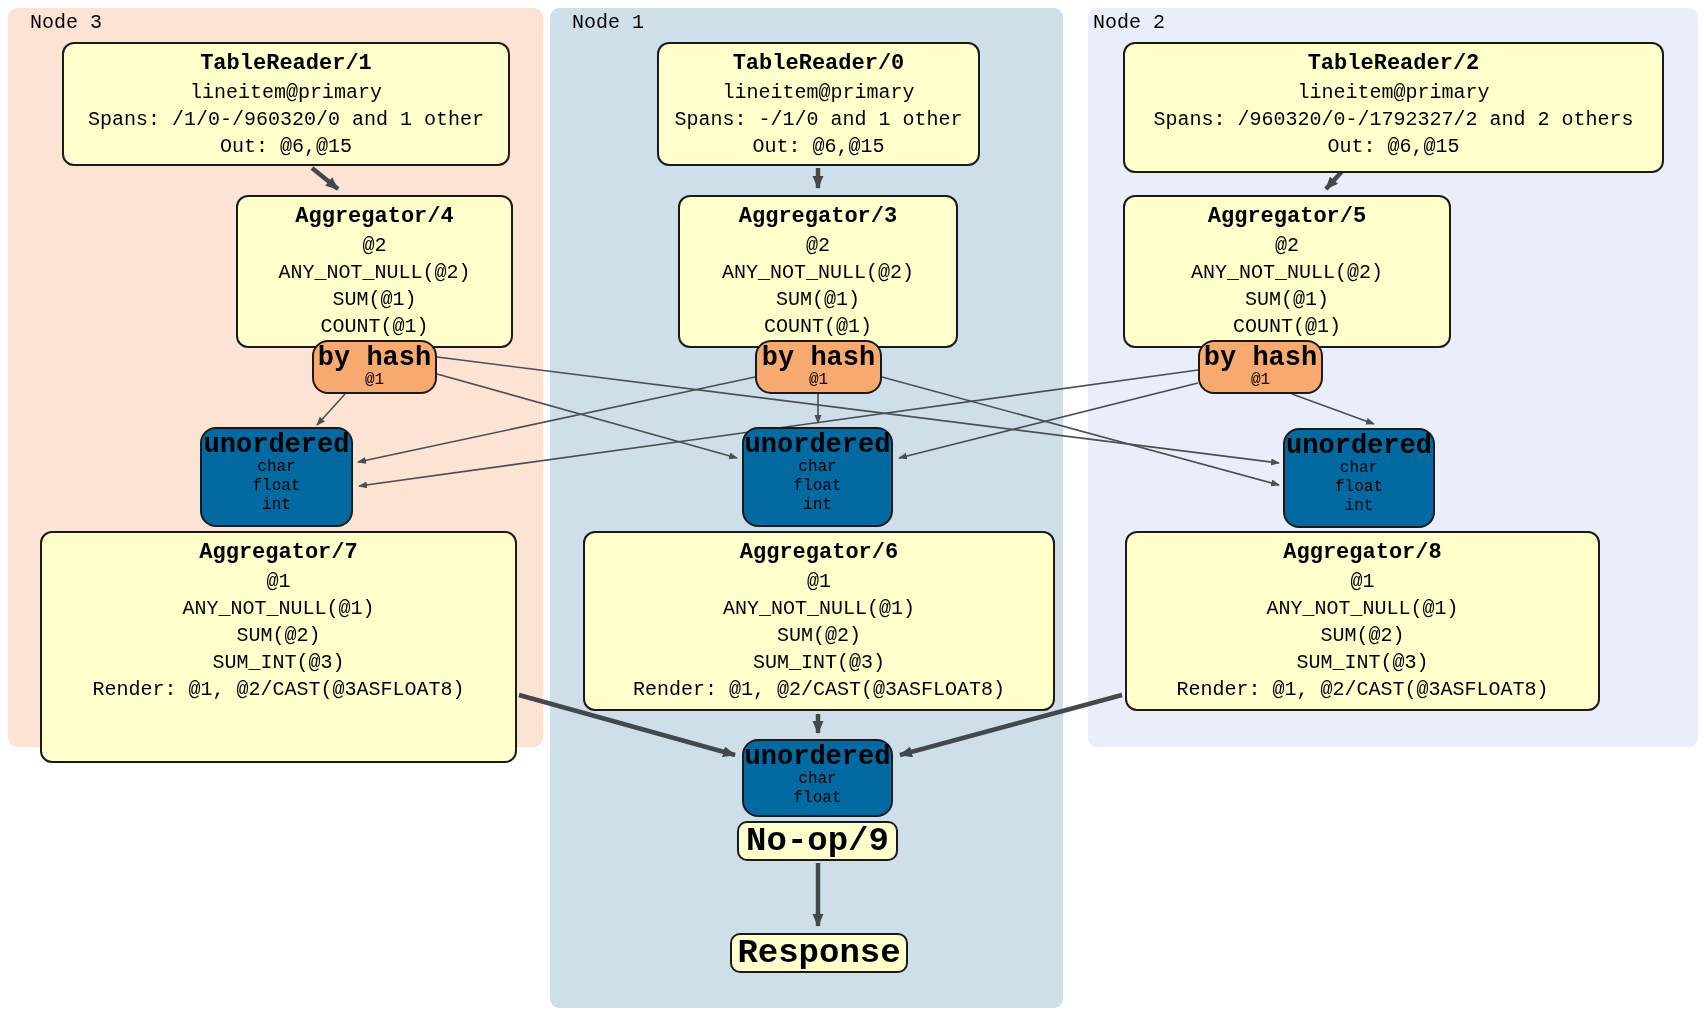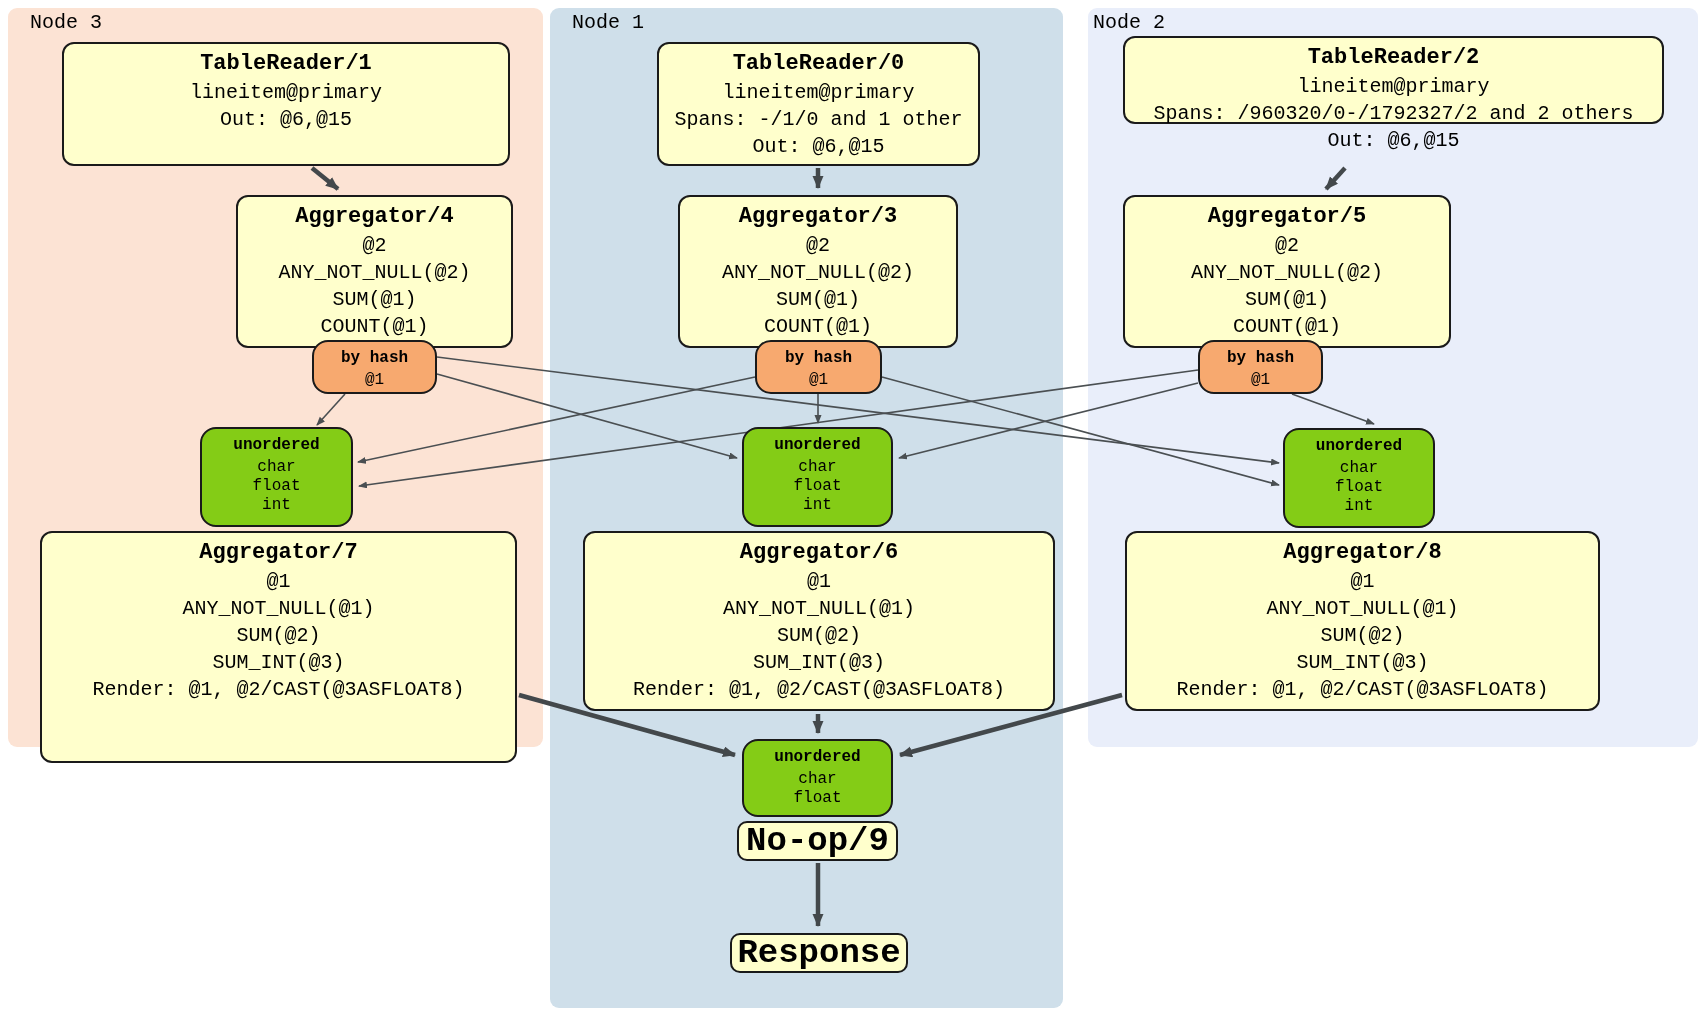--- a/index.html
+++ b/index.html
@@ -6,22 +6,22 @@
   #canvas{position:relative;width:1706px;height:1016px;background:#ffffff;overflow:hidden;
           font-family:Liberation Mono, monospace;color:#000;padding-left:48px;}
   .panel{position:absolute;border-radius:9px;z-index:0;}
   .panel-label{position:absolute;font-size:20px;line-height:24px;color:#000;z-index:3;}
   #edges{position:absolute;left:0;top:0;z-index:1;}
   .box{position:absolute;background:#ffffcc;border:2px solid #1a1a1a;border-radius:12px;
        text-align:center;z-index:2;box-sizing:border-box;}
   .box .title{font-weight:bold;font-size:22px;line-height:30px;padding-top:5px;white-space:nowrap;}
   .box .line{font-size:20px;line-height:27px;white-space:nowrap;}
   .router{background:#f7a96f;border-radius:16px;}
-  .sync{background:#84cc16;border-radius:16px;}
-  .small .title{font-size:16px;line-height:25px;padding-top:4px;}
+  .sync{background:#0369a1;border-radius:16px;}
+  .small .title{font-size:27px;line-height:25px;padding-top:4px;}
   .small .line{font-size:16px;line-height:19px;}
   .label-only{display:flex;align-items:center;justify-content:center;
               font-weight:bold;font-size:34px;border-radius:10px;}
 </style>
 </head>
 <body>
 
 <div id="canvas">
 
   <div class="panel" style="left:550px;top:8px;width:513px;height:1000px;background:#cfdfea;"></div>
@@ -61,20 +61,21 @@
       <line x1="818" y1="714" x2="818" y2="733" marker-end="url(#athick)"></line>
       <line x1="519" y1="695" x2="735" y2="755" marker-end="url(#athick)"></line>
       <line x1="1122" y1="695" x2="900" y2="755" marker-end="url(#athick)"></line>
       <line x1="818" y1="863" x2="818" y2="926" marker-end="url(#athick)"></line>
     </g>
   </svg>
 
   <div class="box" style="left:62px;top:42px;width:448px;height:124px;">
     <div class="title">TableReader/1</div>
     <div class="line">lineitem@primary</div>
+    <div class="line">Spans: /1/0-/960320/0 and 1 other</div>
     <div class="line">Out: @6,@15</div>
   </div>
 
   <div class="box" style="left:236px;top:195px;width:277px;height:153px;text-align:center;">
     <div class="title">Aggregator/4</div>
     <div class="line">@2</div>
     <div class="line">ANY_NOT_NULL(@2)</div>
     <div class="line">SUM(@1)</div>
     <div class="line">COUNT(@1)</div>
   </div>
@@ -139,21 +140,21 @@
   <div class="box sync small" style="left:742px;top:739px;width:151px;height:78px;">
     <div class="title">unordered</div>
     <div class="line">char</div>
     <div class="line">float</div>
   </div>
 
   <div class="box label-only" style="left:737px;top:821px;width:161px;height:40px;">No-op/9</div>
 
   <div class="box label-only" style="left:730px;top:933px;width:178px;height:40px;">Response</div>
 
-  <div class="box" style="left:1123px;top:36px;width:541px;height:88px;">
+  <div class="box" style="left:1123px;top:42px;width:541px;height:131px;">
     <div class="title">TableReader/2</div>
     <div class="line">lineitem@primary</div>
     <div class="line">Spans: /960320/0-/1792327/2 and 2 others</div>
     <div class="line">Out: @6,@15</div>
   </div>
 
   <div class="box" style="left:1123px;top:195px;width:328px;height:153px;">
     <div class="title">Aggregator/5</div>
     <div class="line">@2</div>
     <div class="line">ANY_NOT_NULL(@2)</div>

